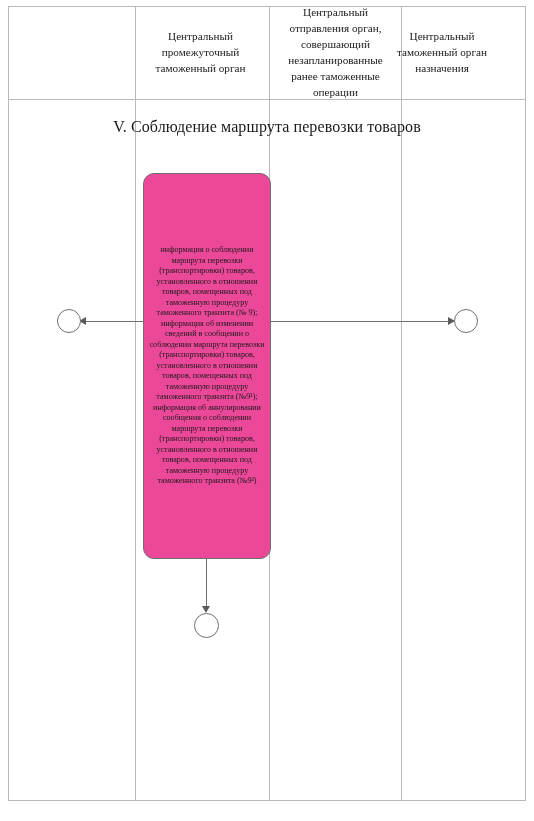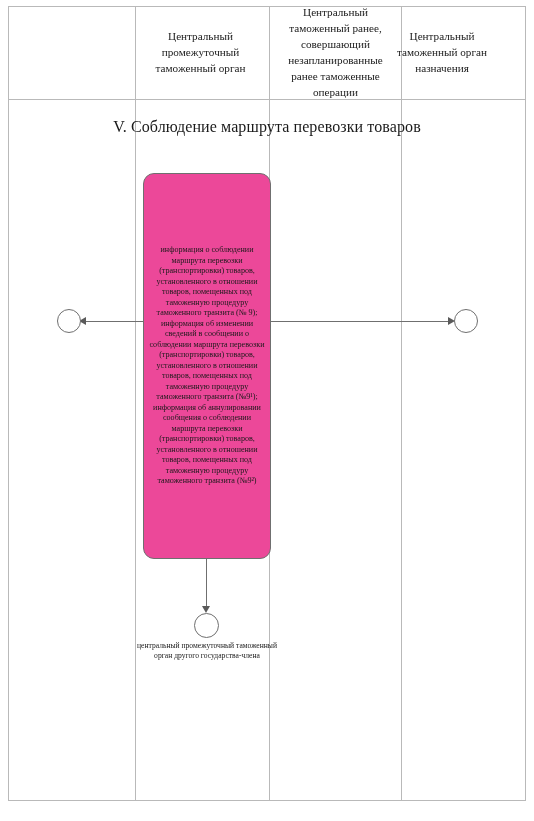--- a/index.html
+++ b/index.html
@@ -148,21 +148,21 @@
   <div class="lane-table">
     <div class="lane-divider" style="left:126px;"></div>
     <div class="lane-divider" style="left:260px;"></div>
     <div class="lane-divider" style="left:392px;"></div>
     <div class="header-rule" style="top:92px;"></div>
 
     <div class="lane-header" style="left:125px;width:133px;">
       <div class="lane-header-text">Центральный промежуточный таможенный орган</div>
     </div>
     <div class="lane-header" style="left:261px;width:131px;">
-      <div class="lane-header-text">Центральный таможенный ранее, совершающий незапланированные ранее таможенные операции</div>
+      <div class="lane-header-text">Центральный отправления орган, совершающий незапланированные ранее таможенные операции</div>
     </div>
     <div class="lane-header" style="left:371px;width:124px;">
       <div class="lane-header-text">Центральный таможенный орган назначения</div>
     </div>
   </div>
 
   <div class="section-title">V. Соблюдение маршрута перевозки товаров</div>
 
   <div class="h-line" style="left:86px;top:321px;width:57px;"></div>
   <div class="arrow-left" style="left:79px;top:317px;"></div>
@@ -171,21 +171,20 @@
   <div class="arrow-right" style="left:448px;top:317px;"></div>
 
   <div class="v-line" style="left:206px;top:559px;height:48px;"></div>
   <div class="arrow-down" style="left:202px;top:606px;"></div>
 
   <div class="node-circle" style="left:57px;top:309px;width:24px;height:24px;"></div>
 
   <div class="node-circle" style="left:454px;top:309px;width:24px;height:24px;"></div>
 
   <div class="node-circle" style="left:194px;top:613px;width:25px;height:25px;"></div>
-  <div class="node-caption" style="left:131px;top:641px;width:152px;">центральный промежуточный таможенный орган другого государства-члена</div>
 
   <div class="process-box">
     <div class="process-text">
       <span>информация о соблюдении маршрута перевозки (транспортировки) товаров, установленного в отношении товаров, помещенных под таможенную процедуру таможенного транзита (№ 9);</span>
       <span>информация об изменении сведений в сообщении о соблюдении маршрута перевозки (транспортировки) товаров, установленного в отношении товаров, помещенных под таможенную процедуру таможенного транзита (№9¹);</span>
       <span>информация об аннулировании сообщения о соблюдении маршрута перевозки (транспортировки) товаров, установленного в отношении товаров, помещенных под таможенную процедуру таможенного транзита (№9²)</span>
     </div>
   </div>
 
 </div>

